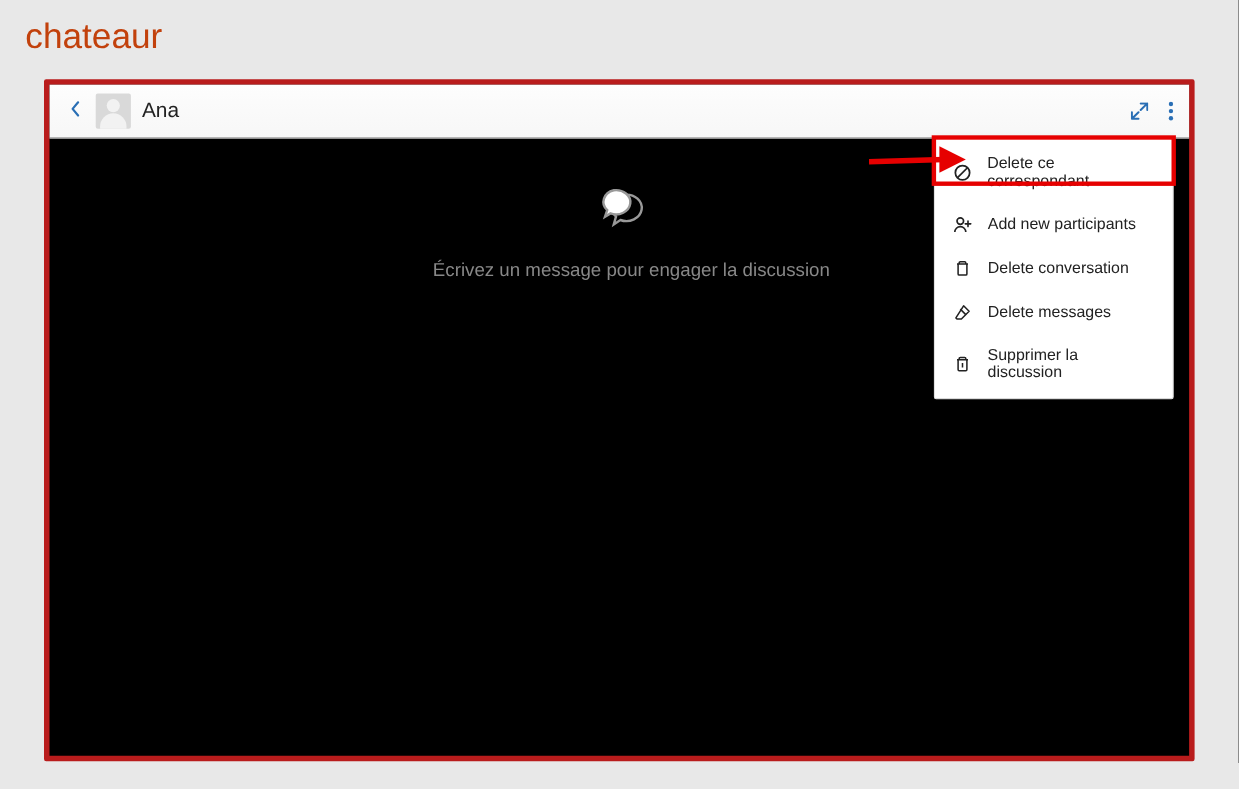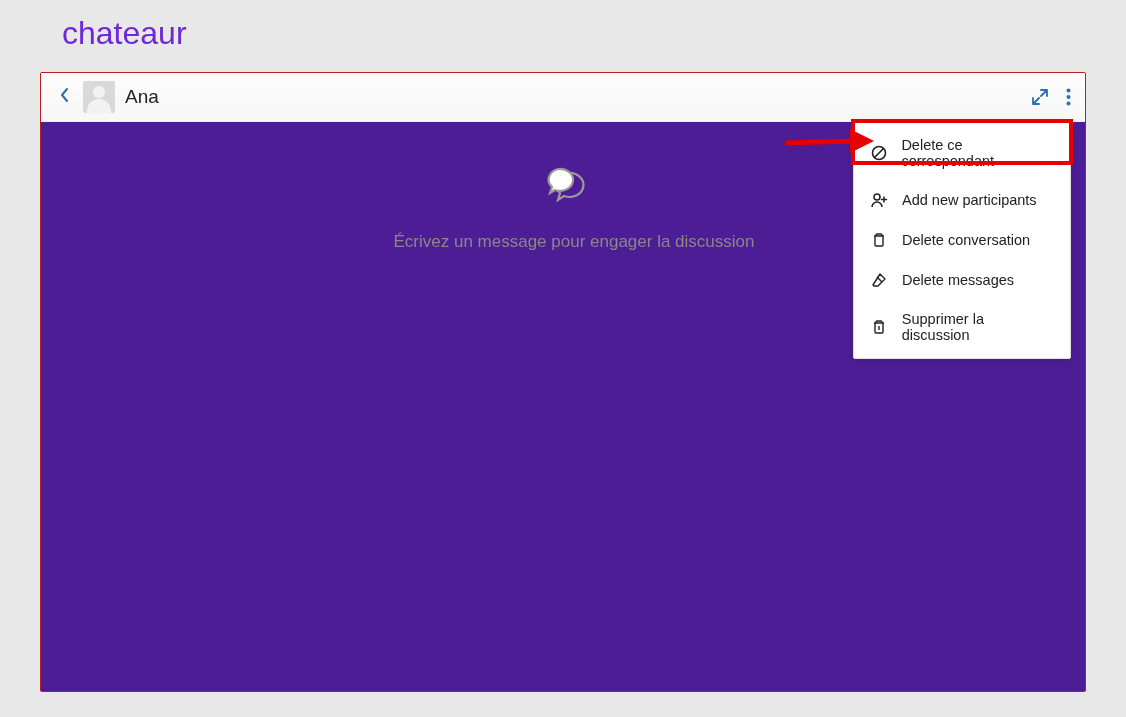--- a/index.html
+++ b/index.html
@@ -5,28 +5,28 @@
     * { box-sizing: border-box; margin: 0; padding: 0; }
     body {
       font-family: -apple-system, BlinkMacSystemFont, "Segoe UI", Arial, sans-serif;
       background: #e8e8e8;
       width: 1126px;
       height: 717px;
       overflow: hidden;
     }
     .page-title {
       font-size: 32px;
-      color: #6d28d9;
-      padding: 15px 0 20px 62px;
+      color: #c2410c;
+      padding: 15px 0 20px 23px;
       font-weight: 400;
     }
     .chat-container {
-      background: #4c1d95;
+      background: #000000;
       margin: 0 40px;
-      border: 1px solid #b91c1c;
+      border: 5px solid #b91c1c;
       border-radius: 2px;
       height: 620px;
       position: relative;
     }
     .chat-header {
       display: flex;
       align-items: center;
       justify-content: space-between;
       padding: 8px 14px;
       border-bottom: 1px solid #eee;

